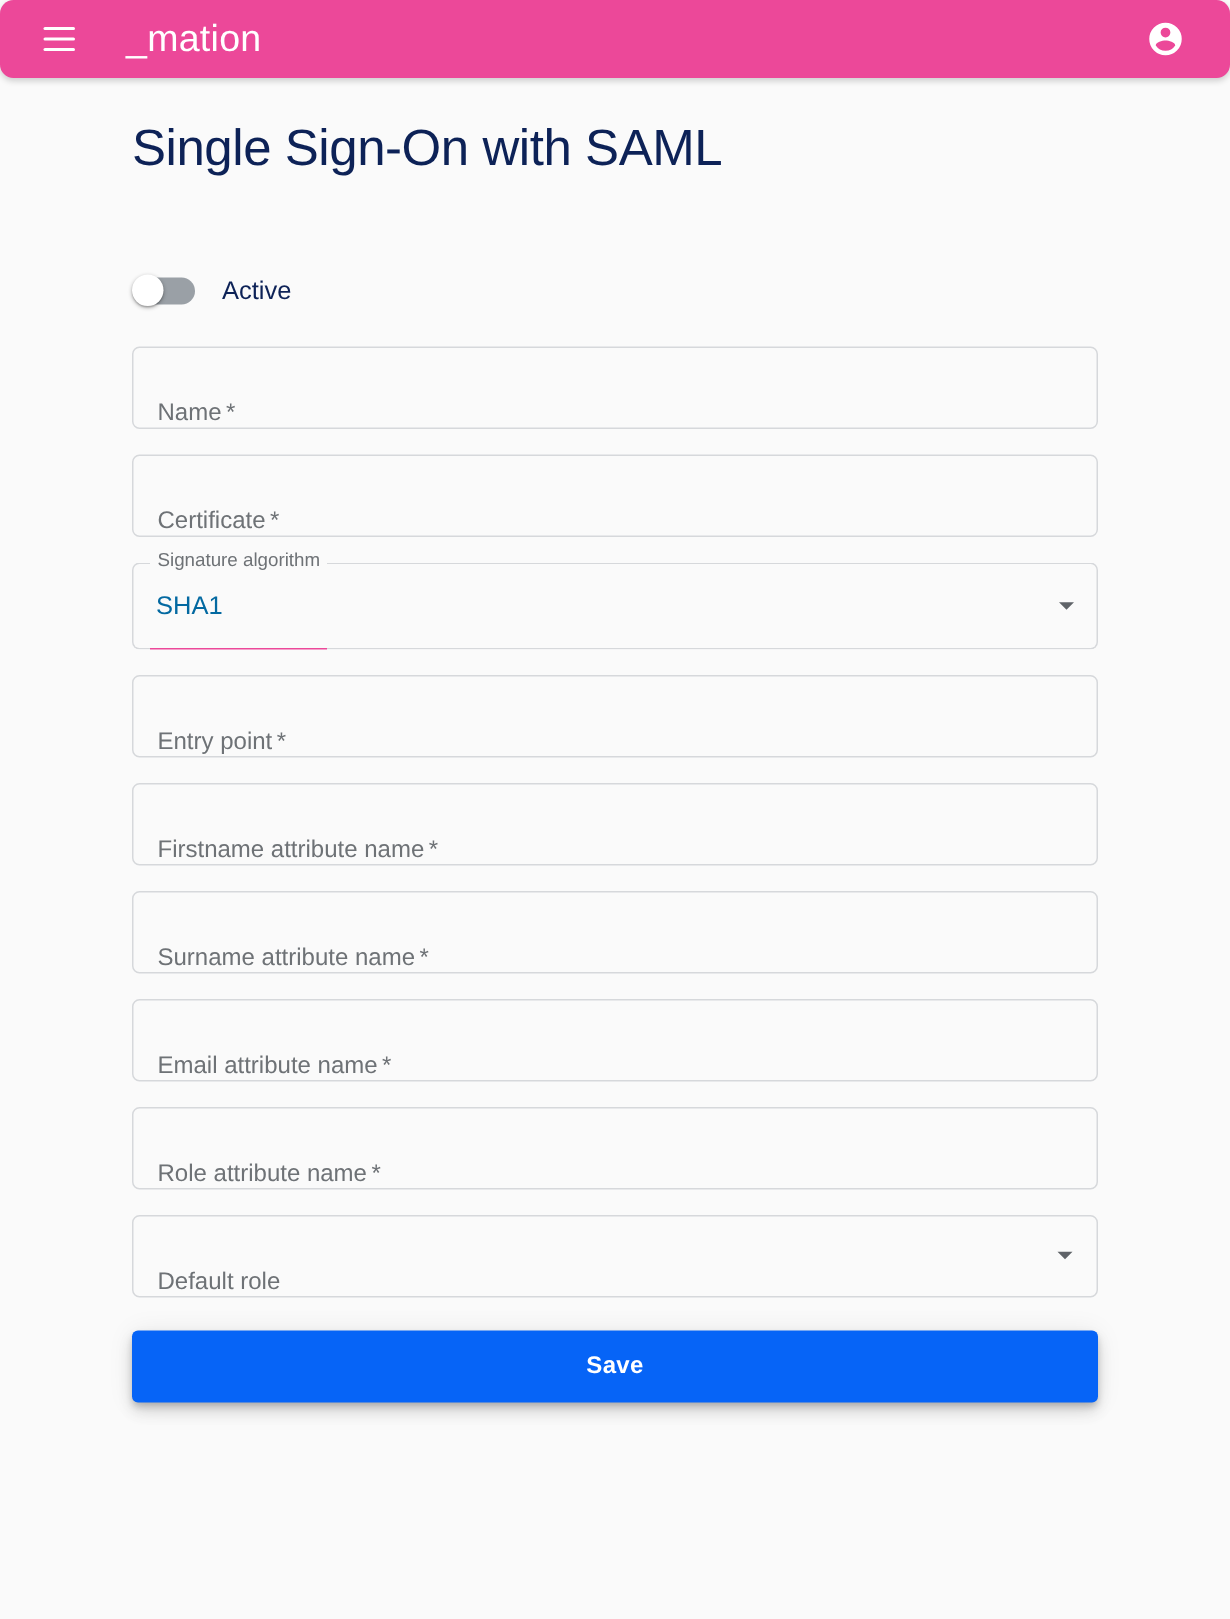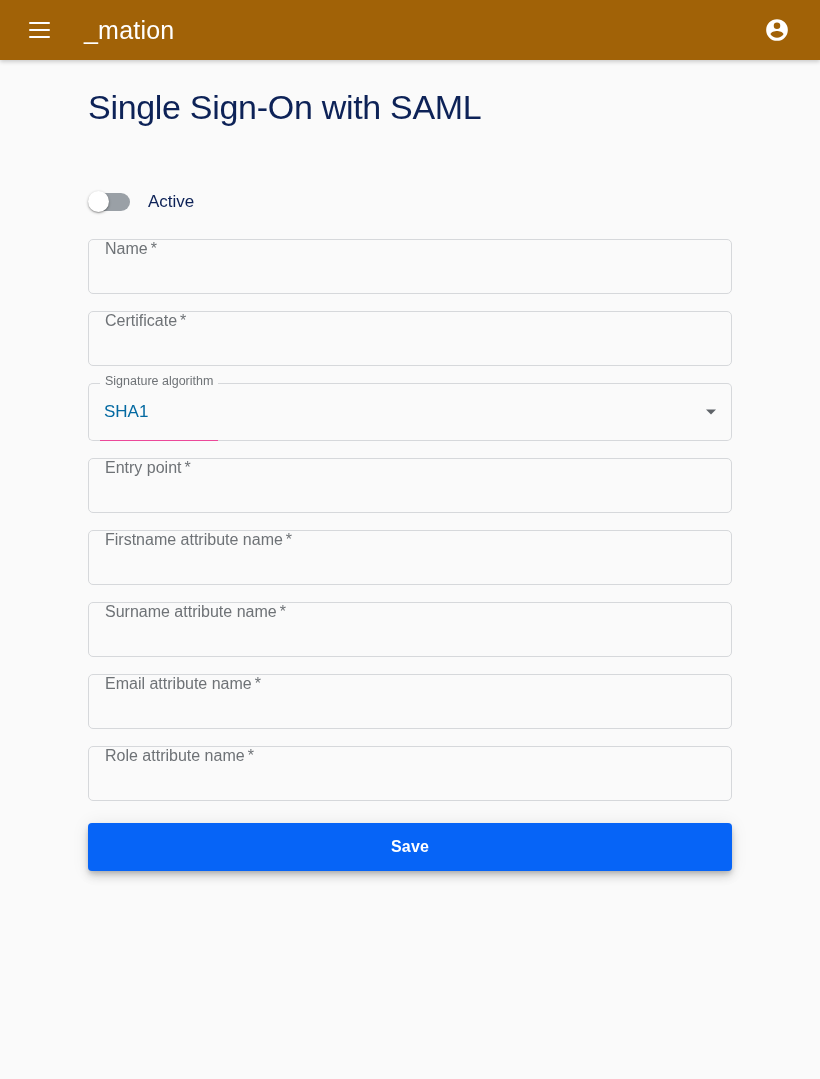--- a/index.html
+++ b/index.html
@@ -12,27 +12,28 @@
 
   body {
     background: #fafafa;
     font-family: "Liberation Sans", sans-serif;
     -webkit-font-smoothing: antialiased;
   }
 
   
   .appbar {
     position: relative;
-    height: 60px;
-    background: #a16207;
+    height: 52px;
+    background: #ec4899;
     display: flex;
     align-items: center;
     padding: 0 18px 0 22px;
     box-shadow: 0 2px 4px rgba(0,0,0,0.18);
     z-index: 10;
+    border-radius: 9px;
   }
 
   .menu-btn {
     width: 34px;
     height: 34px;
     display: flex;
     flex-direction: column;
     justify-content: center;
     align-items: center;
     gap: 5px;
@@ -136,21 +137,21 @@
 
   
   .field {
     position: relative;
     height: 55px;
     background: #fafafa;
     border: 1px solid #d6d8db;
     border-radius: 5px;
     margin-bottom: 17px;
     display: flex;
-    align-items: flex-start;
+    align-items: flex-end;
     padding: 0 16px;
     cursor: text;
   }
 
   .field .placeholder {
     color: #6e7276;
     font-size: 16px;
     font-weight: 400;
     white-space: nowrap;
     pointer-events: none;
@@ -324,16 +325,20 @@
       <span>Email attribute name</span><span class="req">*</span>
     </span>
   </div>
 
   <div class="field">
     <span class="placeholder">
       <span>Role attribute name</span><span class="req">*</span>
     </span>
   </div>
 
+  <div class="field select">
+    <span class="placeholder">Default role</span>
+    <span class="arrow"></span>
+  </div>
 
   <button class="save-btn">Save</button>
 
 </div>
 
 </body></html>

